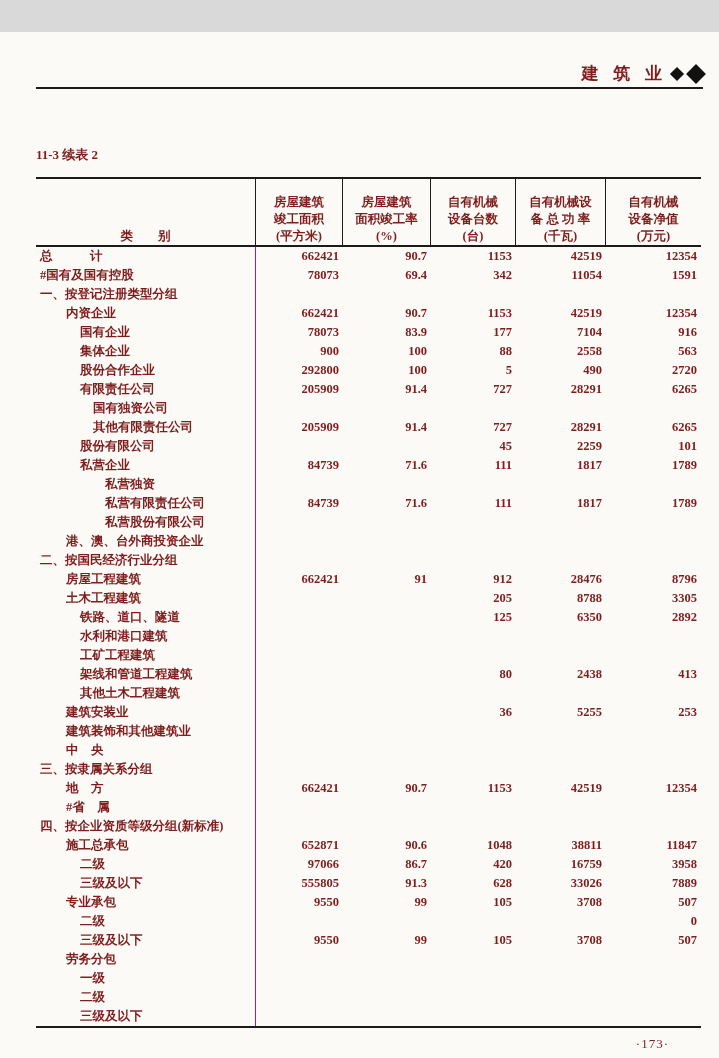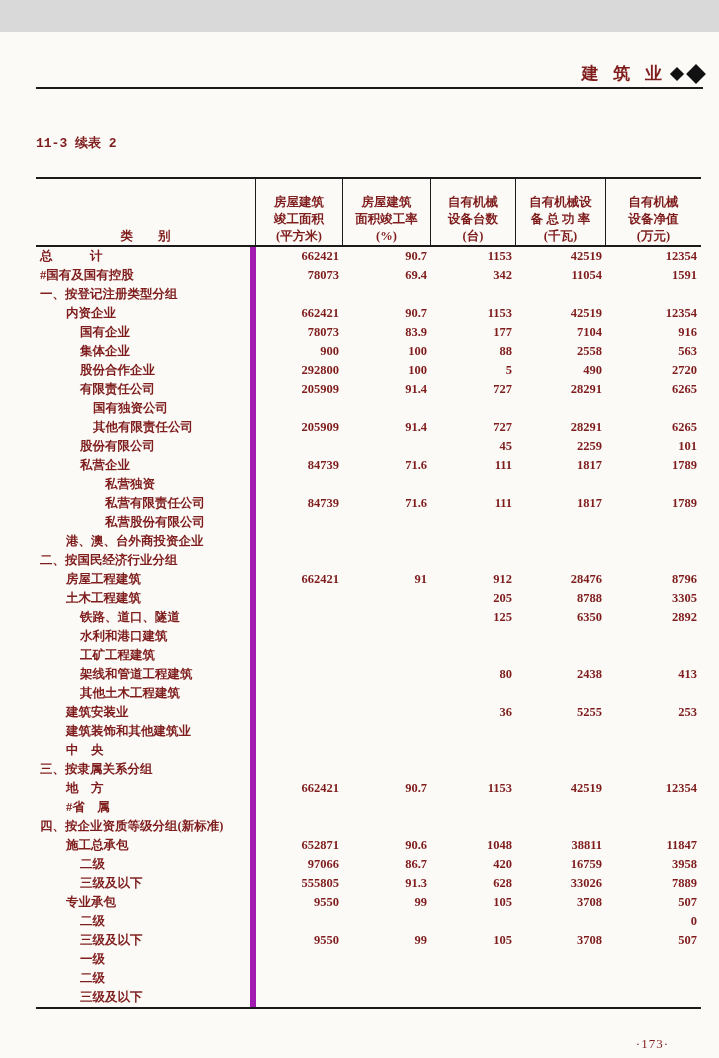--- a/index.html
+++ b/index.html
@@ -5,32 +5,32 @@
   html,body{margin:0;padding:0;background:#d9d9d9;}
   .page{position:relative;width:719px;height:1058px;background:#fbfaf7;color:#7f1d1d;
         font-family:"Liberation Serif", serif;overflow:hidden;margin-top:32px;}
   .masthead{position:absolute;top:30px;right:16px;display:flex;align-items:center;}
   .masthead-title{font-size:17px;font-weight:bold;letter-spacing:5px;
         font-family:"Liberation Sans", sans-serif;}
   .dm{display:inline-block;background:#111;transform:rotate(45deg);}
   .dm-small{width:10px;height:10px;margin:0 4px 0 5px;}
   .dm-large{width:14px;height:14px;margin-left:3px;}
   .toprule{position:absolute;top:55px;left:36px;width:667px;height:2px;background:#1b1b1b;}
-  .caption{position:absolute;top:102px;left:36px;font-size:13px;font-weight:bold;font-family:Liberation Mono, monospace;}
+  .caption{position:absolute;top:114px;left:36px;font-size:13px;font-weight:bold;}
   .table{position:absolute;top:145px;left:36px;width:665px;
         border-top:2px solid #1b1b1b;border-bottom:2px solid #1b1b1b;}
   .thead{display:flex;height:66px;border-bottom:2px solid #1b1b1b;}
   .hcell{box-sizing:border-box;border-right:1px solid #1b1b1b;display:flex;
         flex-direction:column;justify-content:flex-end;align-items:center;
         font-size:12.5px;font-weight:bold;line-height:17px;white-space:nowrap;}
   .hcell:last-child{border-right:none;}
   .w0{width:220px}.w1{width:87px}.w2{width:88px}.w3{width:85px}.w4{width:90px}.w5{width:95px}
   .tbody{}
   .trow{display:flex;height:19px;}
-  .stubcell{box-sizing:border-box;width:220px;height:100%;border-right:6px solid #a21caf;
+  .stubcell{box-sizing:border-box;width:220px;height:100%;border-right:1px solid #a21caf;
         font-size:12.5px;font-weight:bold;display:flex;align-items:center;white-space:nowrap;text-align:center;}
   .numcell{box-sizing:border-box;height:100%;font-size:12.5px;font-weight:bold;
         display:flex;align-items:center;justify-content:flex-end;padding-right:4px;}
   .ind0{padding-left:4px}.ind1{padding-left:30px}.ind2{padding-left:44px}
   .ind3{padding-left:57px}.ind4{padding-left:69px}
   .pageno{position:absolute;top:1004px;right:50px;font-size:13px;font-weight:normal;letter-spacing:1px;}
 </style>
 </head>
 <body>
 
@@ -367,20 +367,28 @@
         </div>
         <div class="trow">
           <div class="stubcell ind2">三级及以下</div>
           <div class="numcell w1">9550</div>
           <div class="numcell w2">99</div>
           <div class="numcell w3">105</div>
           <div class="numcell w4">3708</div>
           <div class="numcell w5">507</div>
         </div>
         <div class="trow">
+          <div class="stubcell ind1">劳务分包</div>
+          <div class="numcell w1"></div>
+          <div class="numcell w2"></div>
+          <div class="numcell w3"></div>
+          <div class="numcell w4"></div>
+          <div class="numcell w5"></div>
+        </div>
+        <div class="trow">
           <div class="stubcell ind2">一级</div>
           <div class="numcell w1"></div>
           <div class="numcell w2"></div>
           <div class="numcell w3"></div>
           <div class="numcell w4"></div>
           <div class="numcell w5"></div>
         </div>
         <div class="trow">
           <div class="stubcell ind2">二级</div>
           <div class="numcell w1"></div>

